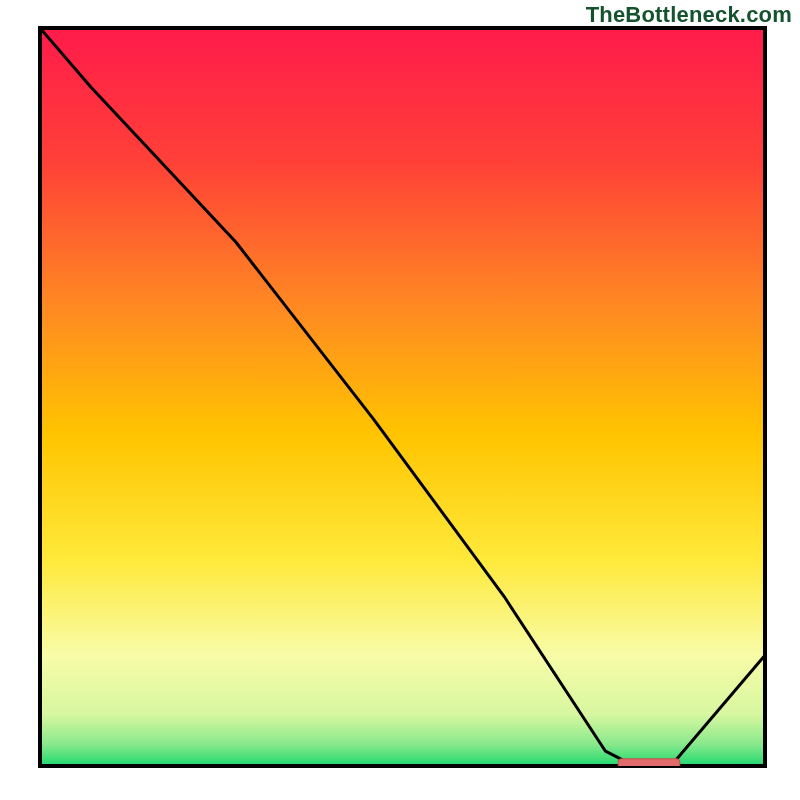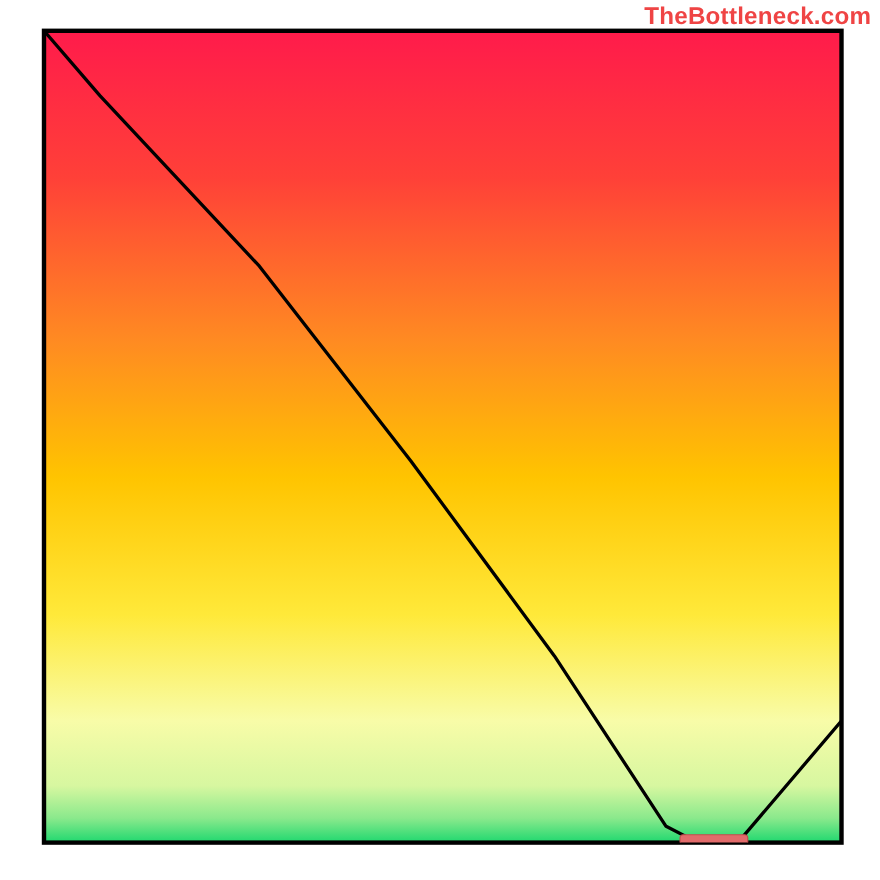--- a/index.html
+++ b/index.html
@@ -15,21 +15,21 @@
     position: relative;
     width: 800px;
     height: 800px;
   }
   .watermark {
     position: absolute;
     top: 2px;
     right: 8px;
     font-size: 22px;
     font-weight: 600;
-    color: #ef4444;
+    color: #14532d;
     letter-spacing: 0.2px;
   }
   svg {
     display: block;
   }
   .small-bar {
     fill: #e26b6b;
     stroke: #c24d4d;
     stroke-width: 1;
   }

